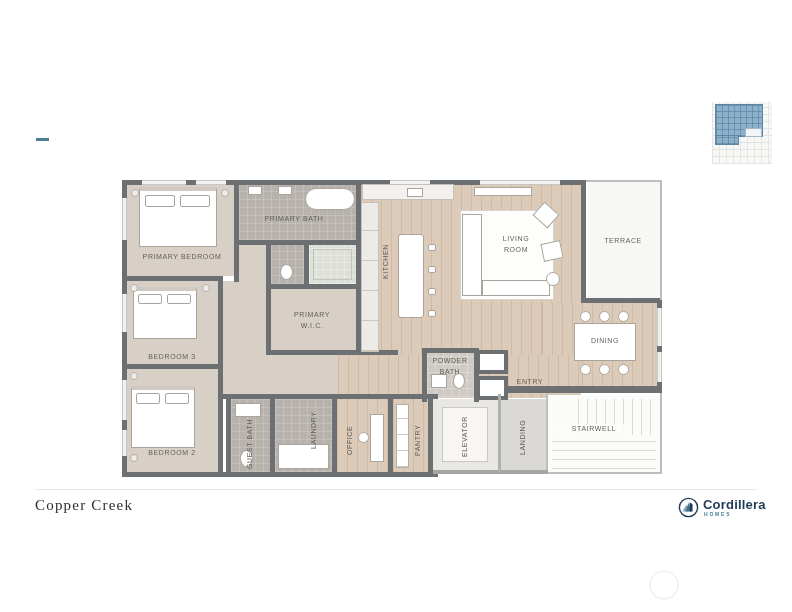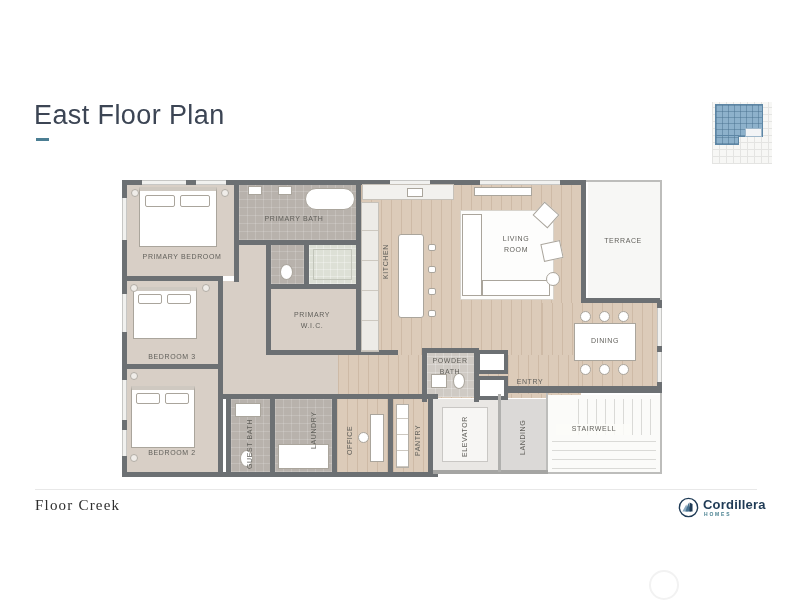--- a/index.html
+++ b/index.html
@@ -37,21 +37,20 @@
   .community{left:35px;top:497px;font-family:"Liberation Serif",serif;font-size:15px;color:#2e2e2e;letter-spacing:1.2px;}
   .brand{left:703px;top:497px;font-size:13px;font-weight:bold;color:#1e3a55;letter-spacing:.2px;}
   .brand-sub{left:704px;top:511px;font-size:5px;color:#4a8291;letter-spacing:1.8px;font-weight:bold;}
   .faint-circle{left:649px;top:570px;width:30px;height:30px;border:2px solid #f2f2f2;border-radius:50%;}
 </style>
 </head>
 <body>
 
 <div id="page">
 
-  <div class="abs title">East Floor Plan</div>
   <div class="abs accent-dash"></div>
 
   <div class="abs kp-base" style="left:712px;top:102px;width:60px;height:62px;">
     <div class="abs kp-blue" style="left:3px;top:2px;width:48px;height:33px;"></div>
     <div class="abs kp-blue" style="left:3px;top:33px;width:24px;height:10px;"></div>
     <div class="abs" style="left:33px;top:26px;width:17px;height:9px;background:#f2f4f6;border:1px solid #9fb8cb;"></div>
   </div>
 
   <div class="abs" id="plan">
 
@@ -211,21 +210,21 @@
     <div class="abs lbl" style="left:466px;top:56px;width:70px;">TERRACE</div>
     <div class="abs lbl" style="left:452px;top:156px;width:62px;">DINING</div>
     <div class="abs lbl" style="left:306px;top:176px;width:44px;">POWDER BATH</div>
     <div class="abs lbl" style="left:386px;top:197px;width:44px;">ENTRY</div>
     <div class="abs vlbl" style="left:337px;top:226px;width:12px;height:62px;">ELEVATOR</div>
     <div class="abs vlbl" style="left:395px;top:226px;width:12px;height:62px;">LANDING</div>
     <div class="abs lbl" style="left:434px;top:244px;width:76px;background:rgba(251,251,249,.85);">STAIRWELL</div>
   </div>
 
   <div class="abs divider"></div>
-  <div class="abs community">Floor Creek</div>
+  <div class="abs community">Copper Creek</div>
   <div class="abs" style="left:678px;top:497px;width:21px;height:21px;">
     <svg viewBox="0 0 24 24" width="21" height="21">
       <circle cx="12" cy="12" r="10.4" fill="#ffffff" stroke="#1e3a55" stroke-width="1.6"></circle>
       <path d="M5 16.5 L9.5 8.5 L12 16.5 Z" fill="#8aa9c0"></path>
       <path d="M8.5 16.5 L12 6.5 L15 16.5 Z" fill="#46718f"></path>
       <path d="M13.2 6.2 L16.6 8 L16.6 16.5 L13.2 16.5 Z" fill="#1e3a55"></path>
     </svg>
   </div>
   <div class="abs brand">Cordillera</div>
   <div class="abs brand-sub">HOMES</div>

